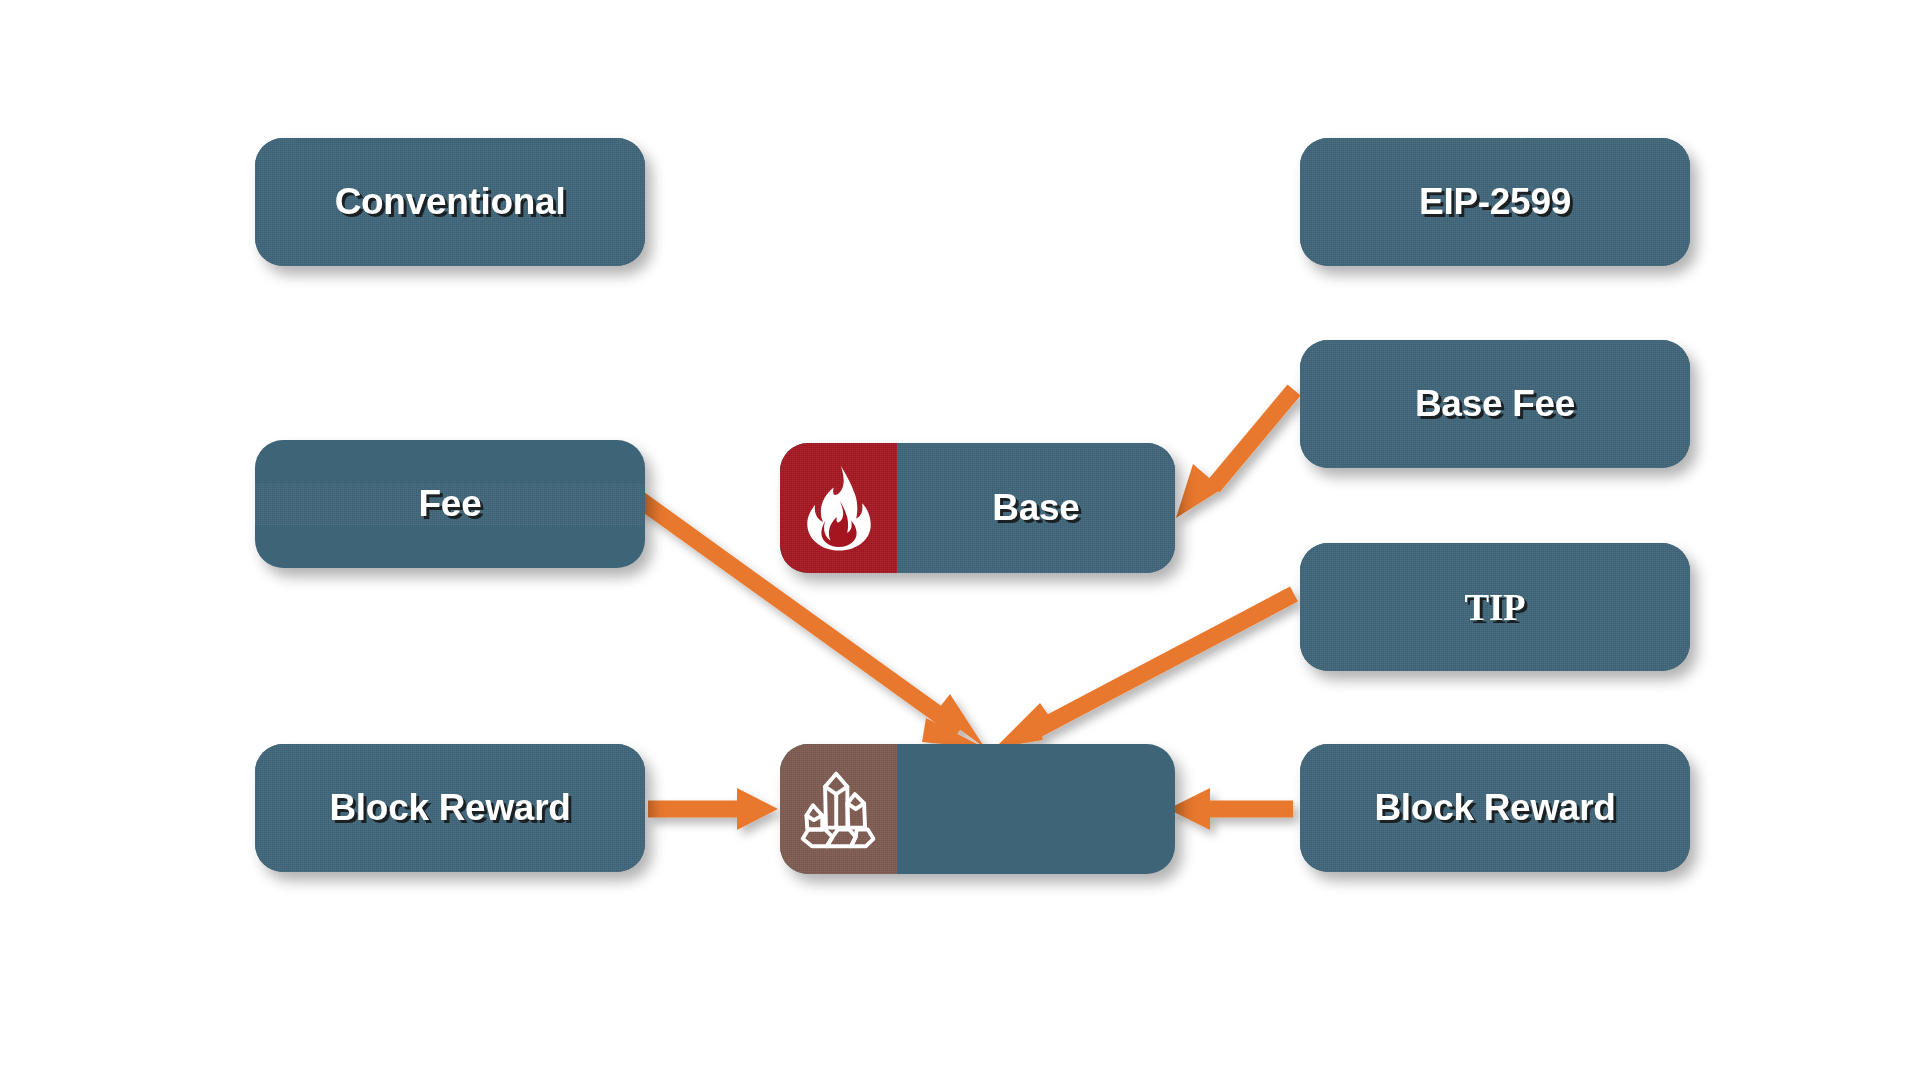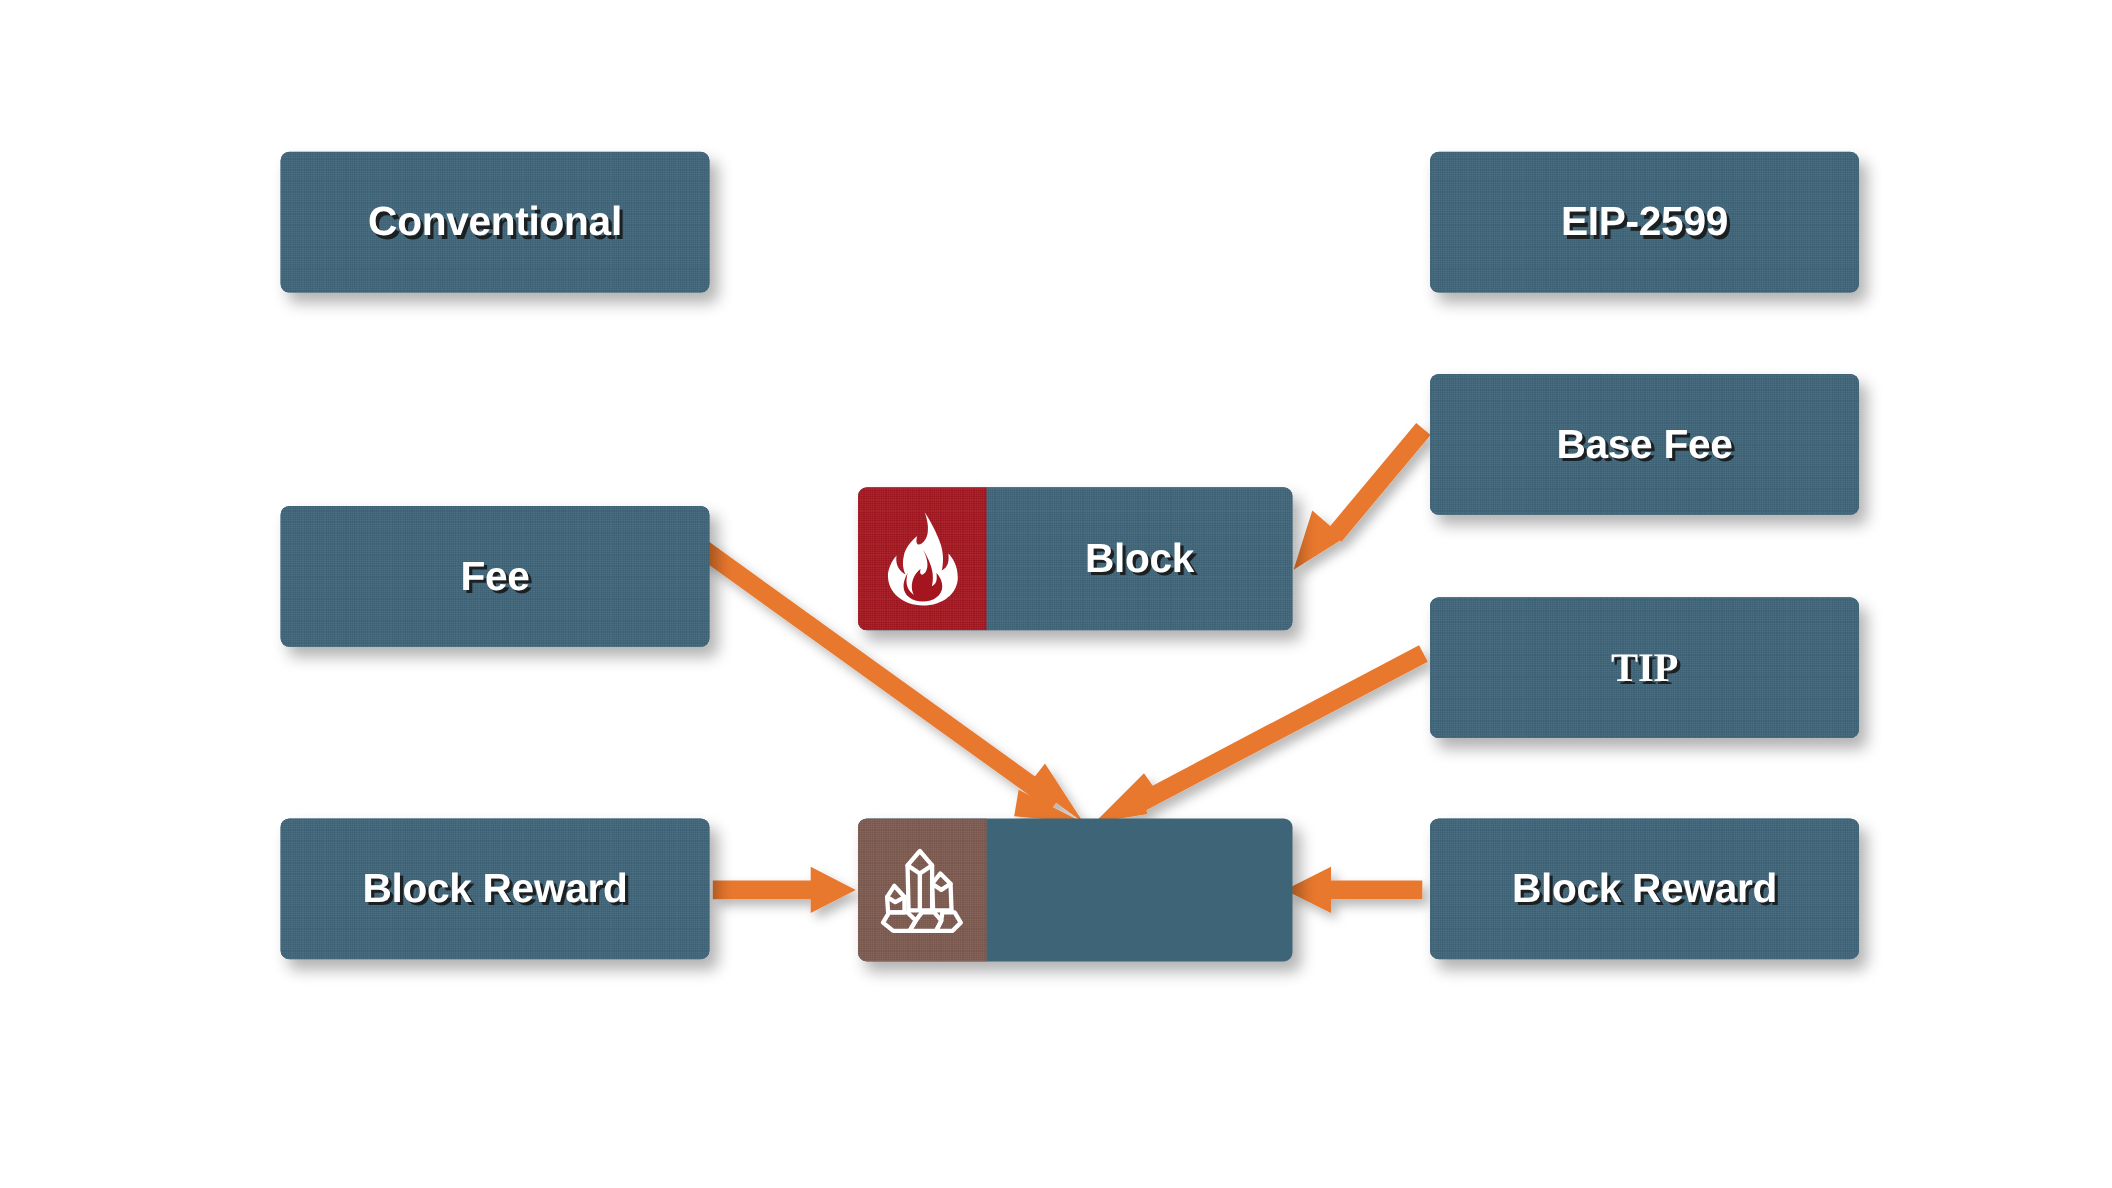--- a/index.html
+++ b/index.html
@@ -27,21 +27,21 @@
     position: absolute;
     left: 0; top: 0;
     width: 1920px;
     height: 1080px;
     pointer-events: none;
   }
 
   
   .node {
     position: absolute;
-    border-radius: 8px;
+    border-radius: 28px;
     box-shadow: 7px 9px 14px rgba(0,0,0,0.30);
     display: flex;
     align-items: stretch;
     overflow: hidden;
     background: #3e6478;
   }
   .node .fill {
     flex: 1 1 auto;
     background:
       repeating-linear-gradient(0deg, rgba(255,255,255,0.035) 0 1px, rgba(0,0,0,0.02) 1px 2px),
@@ -77,21 +77,21 @@
   .iconpanel.mine {
     background:
       repeating-linear-gradient(0deg, rgba(255,255,255,0.035) 0 1px, rgba(0,0,0,0.025) 1px 2px),
       repeating-linear-gradient(90deg, rgba(255,255,255,0.03) 0 1px, rgba(0,0,0,0.02) 1px 2px),
       #7d5a50;
   }
   .iconpanel svg { display: block; }
 
   
   #node-conventional   { left: 255px; top: 138px; width: 390px; height: 128px; }
-  #node-fee            { left: 255px; top: 460px; width: 390px; height: 128px; }
+  #node-fee            { left: 255px; top: 440px; width: 390px; height: 128px; align-items: center; }
   #node-block-reward-l { left: 255px; top: 744px; width: 390px; height: 128px; }
 
   #node-burn  { left: 780px; top: 443px; width: 395px; height: 130px; }
   #node-miner { left: 780px; top: 744px; width: 395px; height: 130px; }
 
   #node-eip1559        { left: 1300px; top: 138px; width: 390px; height: 128px; }
   #node-base-fee       { left: 1300px; top: 340px; width: 390px; height: 128px; justify-content: center; }
   #node-tip            { left: 1300px; top: 543px; width: 390px; height: 128px; font-family: Liberation Serif, serif; }
   #node-block-reward-r { left: 1300px; top: 744px; width: 390px; height: 128px; }
 
@@ -173,21 +173,21 @@
             C30.0 50.8 24.2 55.2 22.6 62.4 C21.0 69.6 24.0 74.0 24.0 74.0
             C24.0 74.0 19.5 71.6 18.0 66.0 C16.5 60.4 18.6 54.4 18.6 54.4
             C18.6 54.4 14.8 60.6 14.8 66.4 C14.8 74.6 22.5 80.0 32.0 80.0
             C41.5 80.0 49.2 74.4 49.2 66.6 C49.2 59.2 44.0 54.6 44.0 54.6
             C44.0 54.6 45.0 59.6 43.6 62.6 C42.2 65.6 40.0 66.2 40.0 66.2
             C40.0 66.2 42.3 58.0 39.4 49.2 C36.6 40.6 32.2 34.0 32.2 34.0 Z"></path>
         </svg>
       </span>
     </div>
     <div class="fill">
-      <span class="label">Block</span>
+      <span class="label">Base</span>
     </div>
   </div>
 
   <div class="node" id="node-miner">
     <div class="iconpanel mine">
       <span>
         <svg width="80" height="86" viewBox="0 0 86 92" aria-hidden="true">
           <g fill="none" stroke="#ffffff" stroke-width="4.2" stroke-linejoin="round" stroke-linecap="round">
 
             <path d="M40 8 L28 22 L29 66 L52 66 L52 22 Z"></path>

